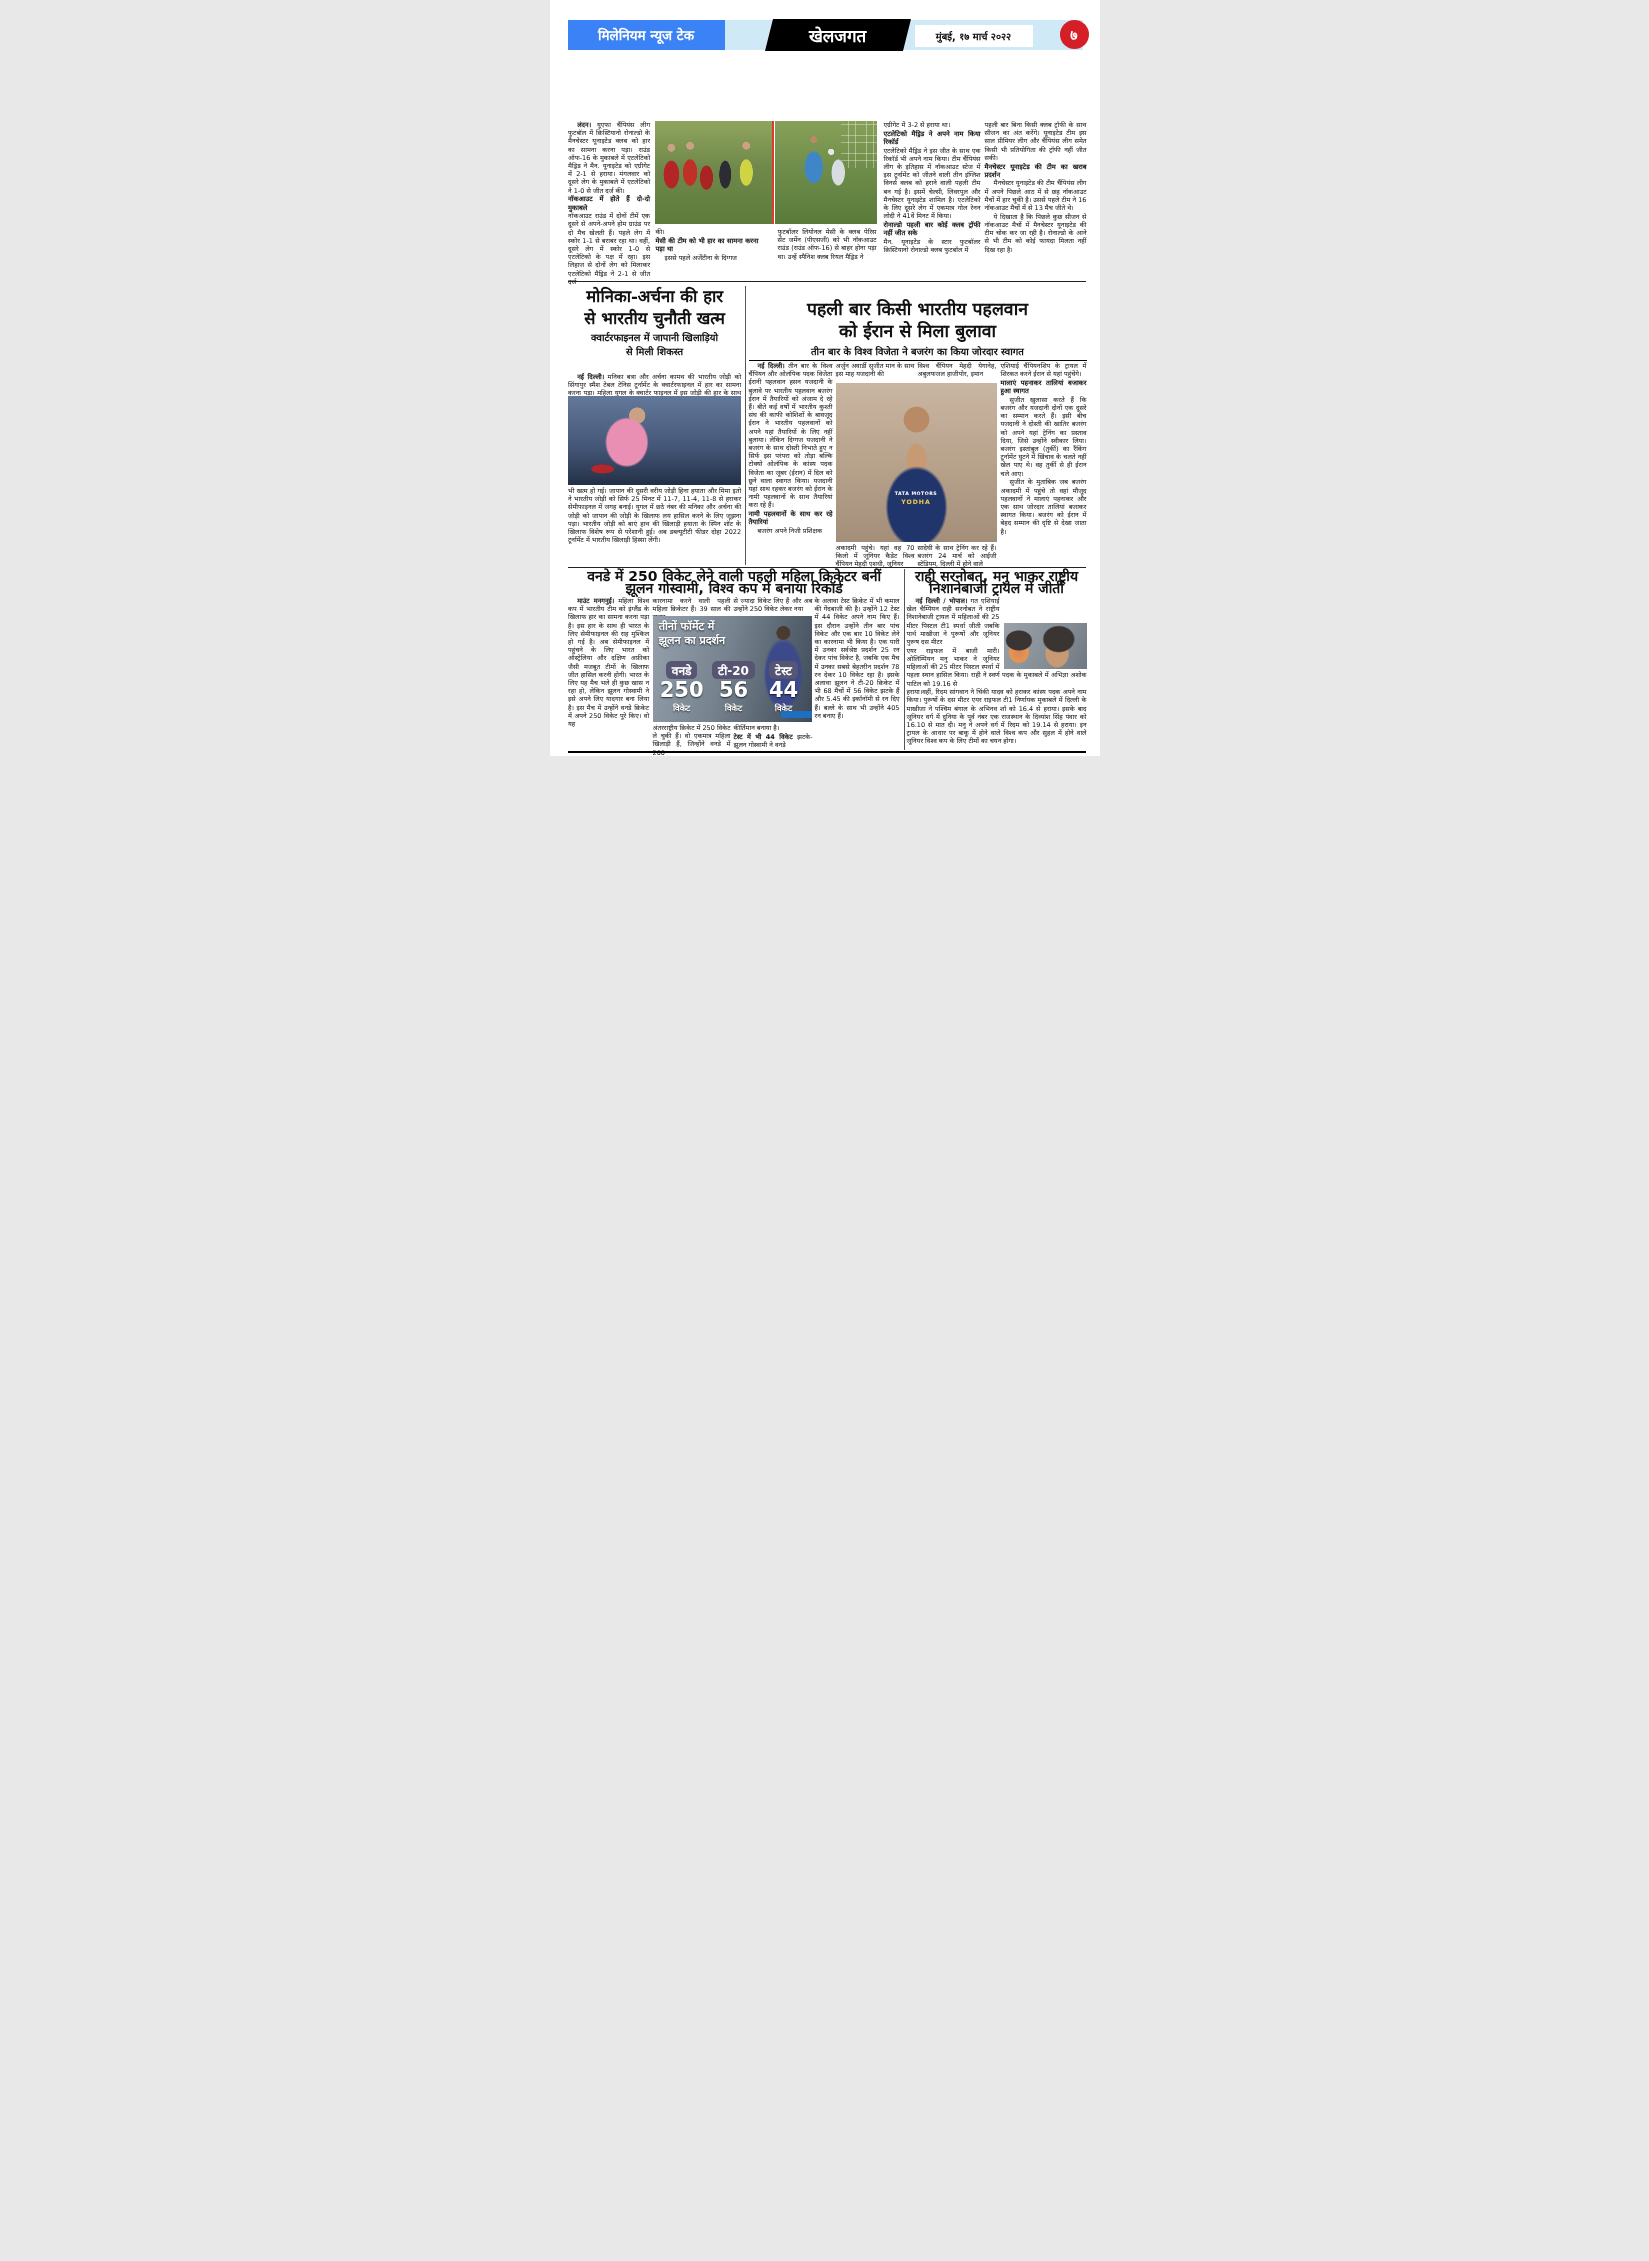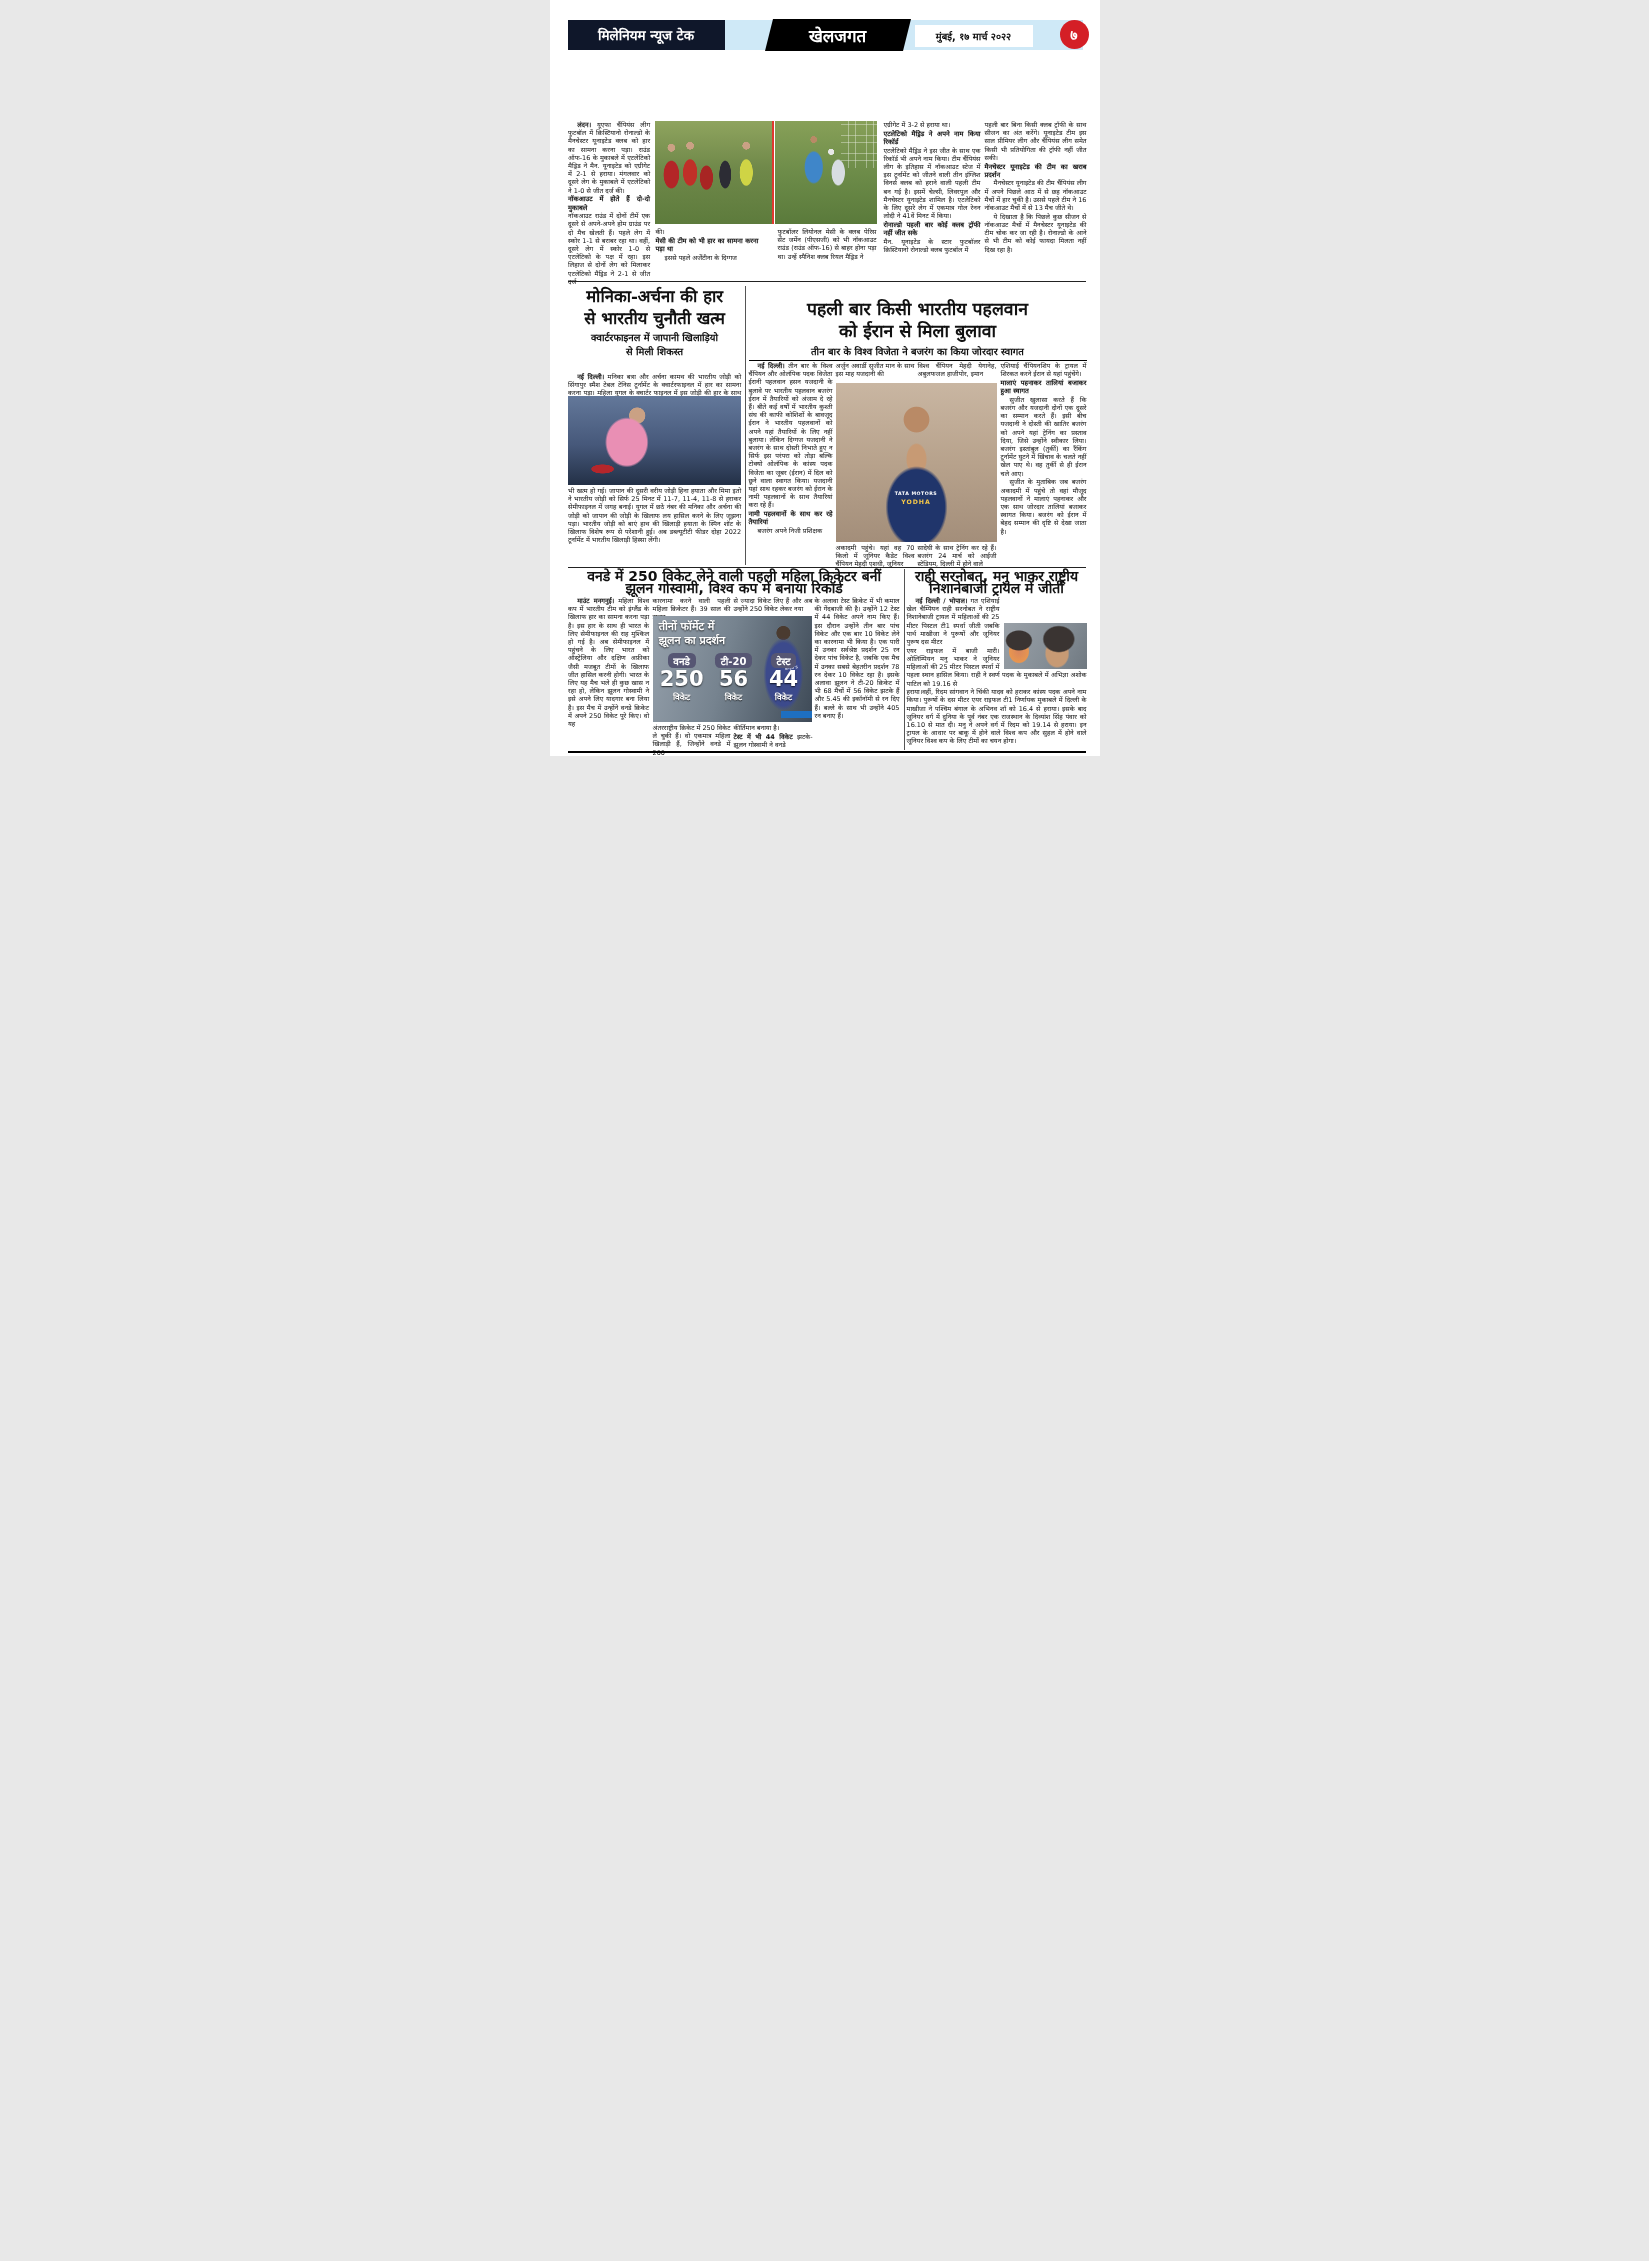--- a/index.html
+++ b/index.html
@@ -14,21 +14,21 @@
   .b{font-weight:700;}
   .h-xl{font-size:22px;line-height:26px;font-weight:800;text-align:center;letter-spacing:-0.3px;}
   .h-tt{font-size:16.6px;line-height:22px;font-weight:800;text-align:center;}
   .h-wr{font-size:17.6px;line-height:22px;font-weight:800;text-align:center;}
   .h-sub{font-size:9.8px;line-height:13.5px;font-weight:700;text-align:center;}
   .h-sm{font-size:14px;line-height:12px;font-weight:800;text-align:center;}
   .rule-h{background:#222;height:0.5px;}
   .rule-v{background:#555;width:0.5px;}
   .flexc{display:flex;align-items:center;justify-content:center;}
   
-  .brandbox{background:#0f172a;color:#fff;font-weight:800;font-size:13.5px;}
+  .brandbox{background:#3b82f6;color:#fff;font-weight:800;font-size:13.5px;}
   .band{background:#cfe9f7;}
   .sectionbox{background:#000;transform:skewX(-14deg);}
   .sectionbox span{transform:skewX(14deg);color:#fff;font-weight:800;font-size:17px;}
   .datebox{background:#fff;font-weight:700;font-size:9.8px;}
   .pagecircle{background:#d41f26;border-radius:50%;color:#fff;font-weight:800;font-size:14px;}
   
   .photo{overflow:hidden;}
   .ph-foot-l{background:
      radial-gradient(ellipse 13.5px 24px at 14% 52%, #b32527 0%, #b32527 55%, transparent 60%),
      radial-gradient(ellipse 12.4px 23px at 30% 50%, #c03028 0%, #c03028 55%, transparent 60%),
@@ -64,22 +64,22 @@
      radial-gradient(ellipse 17.6px 13.5px at 18% 38%, #3a3432 0%, #3a3432 70%, transparent 78%),
      radial-gradient(ellipse 13.5px 15.5px at 18% 62%, #d8855c 0%, #e8954f 70%, transparent 78%),
      radial-gradient(ellipse 21px 17.6px at 66% 35%, #3a3432 0%, #3a3432 70%, transparent 78%),
      radial-gradient(ellipse 15.5px 18.6px at 64% 66%, #c79a74 0%, #c79a74 70%, transparent 80%),
      linear-gradient(120deg,#9aa1a8 0%,#848d95 60%,#6f7880 100%);}
   .ph-jhulan{background:
      radial-gradient(ellipse 31px 57px at 82% 55%, #3c4a8c 0%, #3c4a8c 55%, transparent 64%),
      radial-gradient(circle 8.3px at 82% 16%, #4a3b30 0%, #4a3b30 80%, transparent 88%),
      linear-gradient(105deg,#95a0ab 0%,#76838f 45%,#3e4a57 100%);}
   .gr-title{color:#fff;font-weight:800;font-size:11px;line-height:14px;text-shadow:0 0.5px 1.6px rgba(0,0,0,.8);}
-  .pill{display:inline-block;background:#565673;color:#fff;font-weight:700;font-size:10px;
-        border-radius:5.2px;padding:0.5px 5.7px;}
+  .pill{display:inline-block;background:#565673;color:#fff;font-weight:700;font-size:12px;
+        border-radius:5.2px;padding:0.5px 5.7px;margin-top:8px;}
   .statnum{color:#fff;font-weight:800;font-size:21px;line-height:23px;text-shadow:0 0.5px 1.6px rgba(0,0,0,.7);}
   .statunit{color:#fff;font-weight:800;font-size:8.3px;text-shadow:0 0.5px 1px rgba(0,0,0,.7);}
 </style>
 </head>
 <body>
 
 <div class="page">
 
   <div class="abs band" style="left:175px;top:20px;width:358px;height:29.5px;"></div>
   <div class="abs brandbox flexc" style="left:18px;top:20px;width:157px;height:29.5px;">

